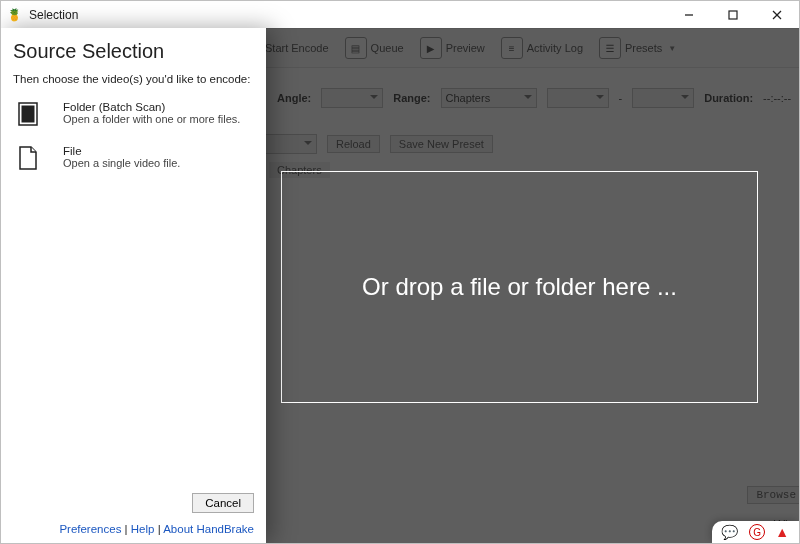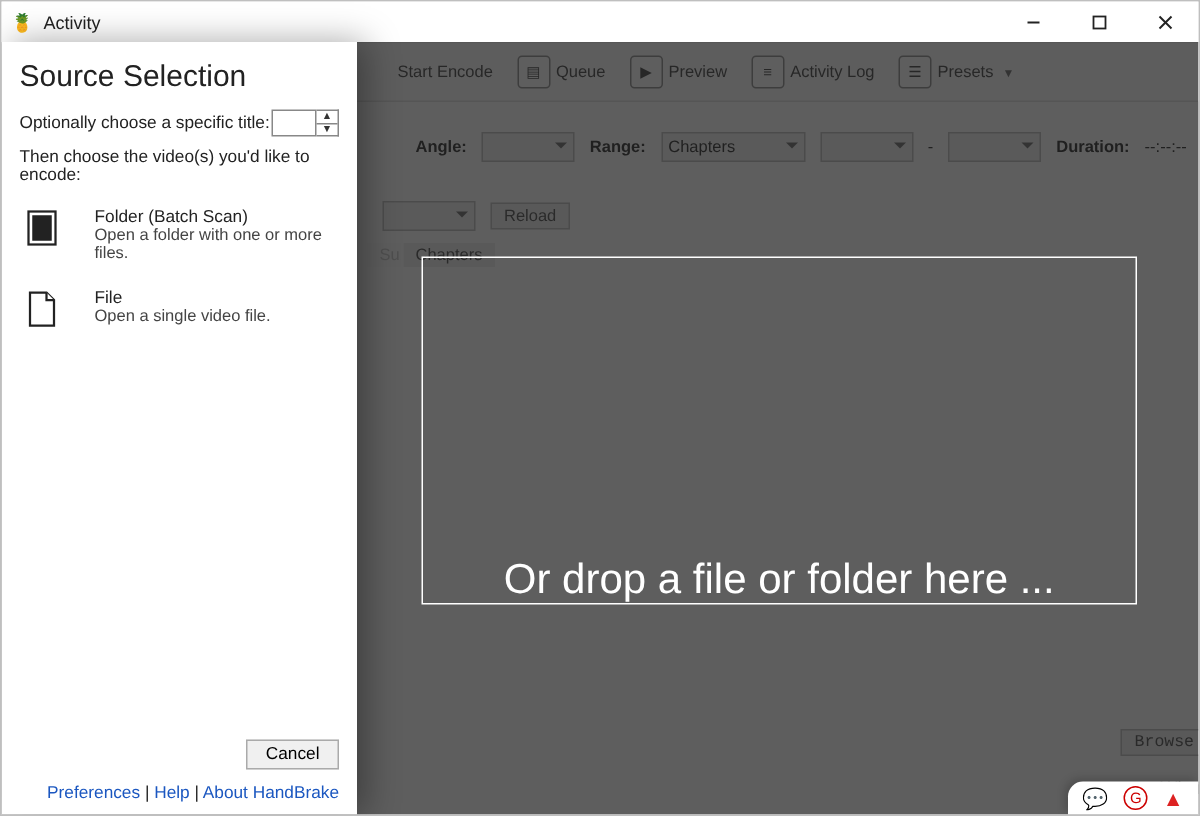--- a/index.html
+++ b/index.html
@@ -118,21 +118,21 @@
     position:absolute;
     left:0; top:27px; right:0; bottom:0;
     background: rgba(32,32,32,0.72);
     z-index: 5;
   }
 
   
   .panel {
     position:absolute;
     left:0; top:27px;
-    width:237px;
+    width:265px;
     bottom: 0;
     background:#fff;
     z-index:10;
     box-shadow: 6px 0 22px rgba(0,0,0,0.35);
     padding: 8px 12px;
     box-sizing:border-box;
     display:flex;
     flex-direction:column;
   }
   .panel h1{
@@ -188,22 +188,22 @@
   }
   .panel .links a{color:#1b57c0; text-decoration:none;}
 
   
   .dropzone {
     position:absolute;
     left:280px; top:170px;
     width:475px; height:230px;
     border:1px solid #fff;
     z-index:8;
-    display:flex; align-items:flex-end; justify-content:center;
-    color:#fff; font-size:28px; font-weight:300;
+    display:flex; align-items:center; justify-content:center;
+    color:#fff; font-size:24px; font-weight:300;
   }
 
   
   .tabs-row{
     display:flex; gap:2px; padding:4px 10px 0 10px;
     font-size:11px; color:#444;
   }
   .tabs-row .tab{
     padding:2px 8px; background:#eee;
   }
@@ -222,21 +222,21 @@
   }
   .tray .dot{font-size:14px;}
 </style>
 </head>
 <body>
 
 <div class="window">
 
   <div class="titlebar">
     <span class="app-icon">🍍</span>
-    <span>Activity</span>
+    <span>Selection</span>
     <div class="win-controls">
       <div class="wc">
         <svg width="10" height="10">
             <line x1="1" y1="5" x2="9" y2="5" stroke-width="1.3"></line>
           </svg>
       </div>
       <div class="wc">
         <svg width="10" height="10">
             <rect x="1" y="1" width="8" height="8" stroke-width="1.2"></rect>
           </svg>
@@ -285,20 +285,21 @@
       <span>-</span>
       <span class="sel" style="width:40px"></span>
       <span class="lbl">Duration:</span>
       <span>--:--:--</span>
     </div>
 
     <div class="content-row">
       <span style="width:218px"></span>
       <span class="sel" style="width:16px"></span>
       <span class="btn">Reload</span>
+      <span class="btn">Save New Preset</span>
     </div>
 
     <div class="tabs-row">
       <span style="width:216px"></span>
       <span class="tab" style="opacity:.3;width:6px;overflow:hidden;">Subtitles</span>
       <span class="tab">Chapters</span>
     </div>
 
     <button class="btn browse-btn">Browse</button>
 
@@ -310,30 +311,20 @@
 
   <div class="dim"></div>
 
   <div class="dropzone">
     <span>Or drop a file or folder here ...</span>
   </div>
 
   <div class="panel">
     <h1>Source Selection</h1>
 
-    <div class="opt-row">
-      <span>Optionally choose a specific title:</span>
-      <span class="spinner">
-        <input type="text" value="" style="">
-        <span class="arrows">
-          <div>▲</div>
-          <div>▼</div>
-        </span>
-      </span>
-    </div>
 
     <div class="subtle">Then choose the video(s) you'd like to encode:</div>
 
     <div class="src-item">
       <span class="ic">
         <svg width="20" height="24" viewBox="0 0 20 24">
           <rect x="1" y="1" width="18" height="22" stroke-width="1.5"></rect>
           <rect x="4" y="4" width="12" height="16" fill="#222"></rect>
         </svg>
       </span>

